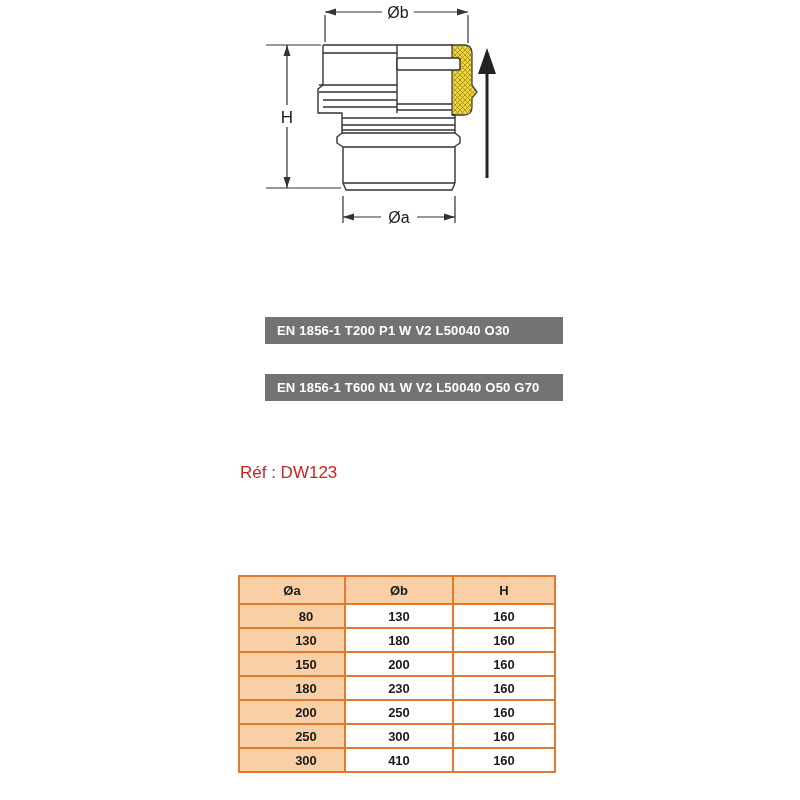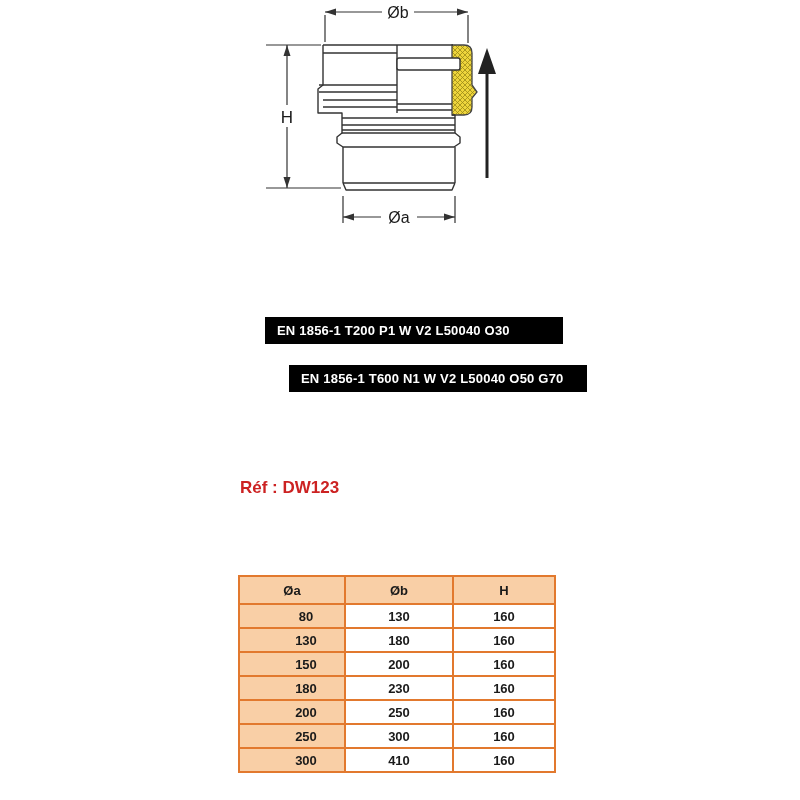--- a/index.html
+++ b/index.html
@@ -6,30 +6,30 @@
   .page{
     position:relative;
     width:664px;height:800px;
     background:#ffffff;
     font-family:"Liberation Sans", sans-serif;
     overflow:hidden;
   }
   .diagram{position:absolute;left:0;top:0;}
   .banner{
     position:absolute;left:265px;width:298px;height:27px;
-    background:#000000;color:#ffffff;
+    background:#737373;color:#ffffff;
     font-size:13px;font-weight:bold;letter-spacing:.2px;
     display:flex;align-items:center;padding-left:12px;box-sizing:border-box;
     white-space:nowrap;
   }
   .banner1{top:317px;}
-  .banner2{top:365px;margin-left:24px;}
+  .banner2{top:374px;}
   .ref-text{
-    position:absolute;left:240px;top:478px;
-    color:#cc2222;font-size:17px;font-weight:bold;
+    position:absolute;left:240px;top:463px;
+    color:#cc2222;font-size:17px;font-weight:normal;
   }
   .desc-text{
     position:absolute;left:240px;top:496px;width:310px;
     color:#cc2222;font-size:17px;font-weight:bold;line-height:23px;
   }
   table.spec{
     position:absolute;left:238px;top:575px;
     border-collapse:collapse;table-layout:fixed;
   }
   table.spec th, table.spec td{

